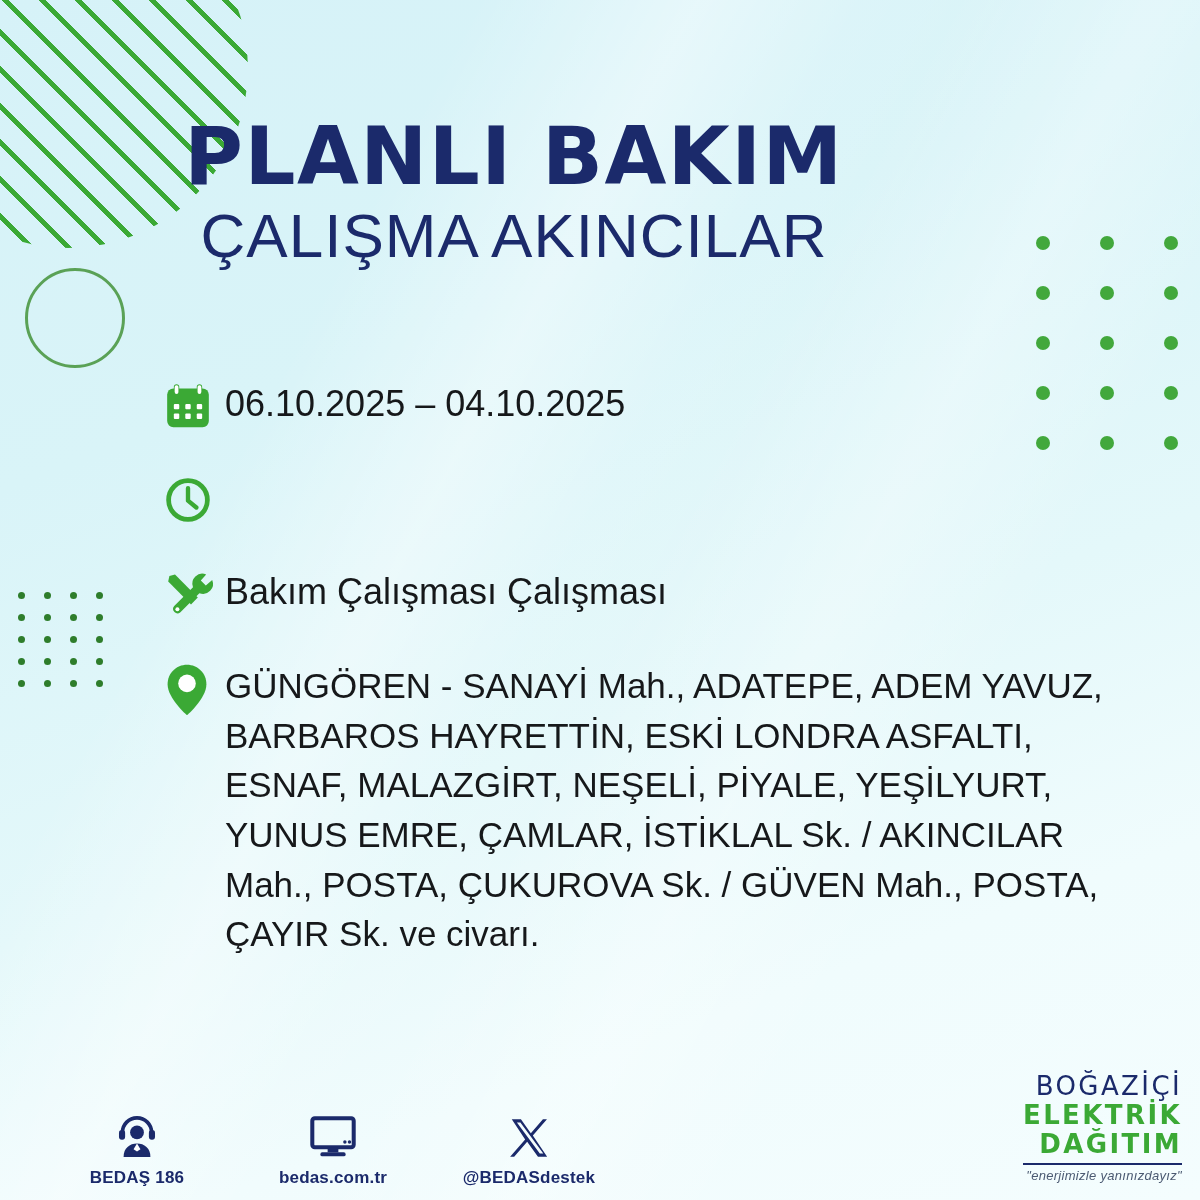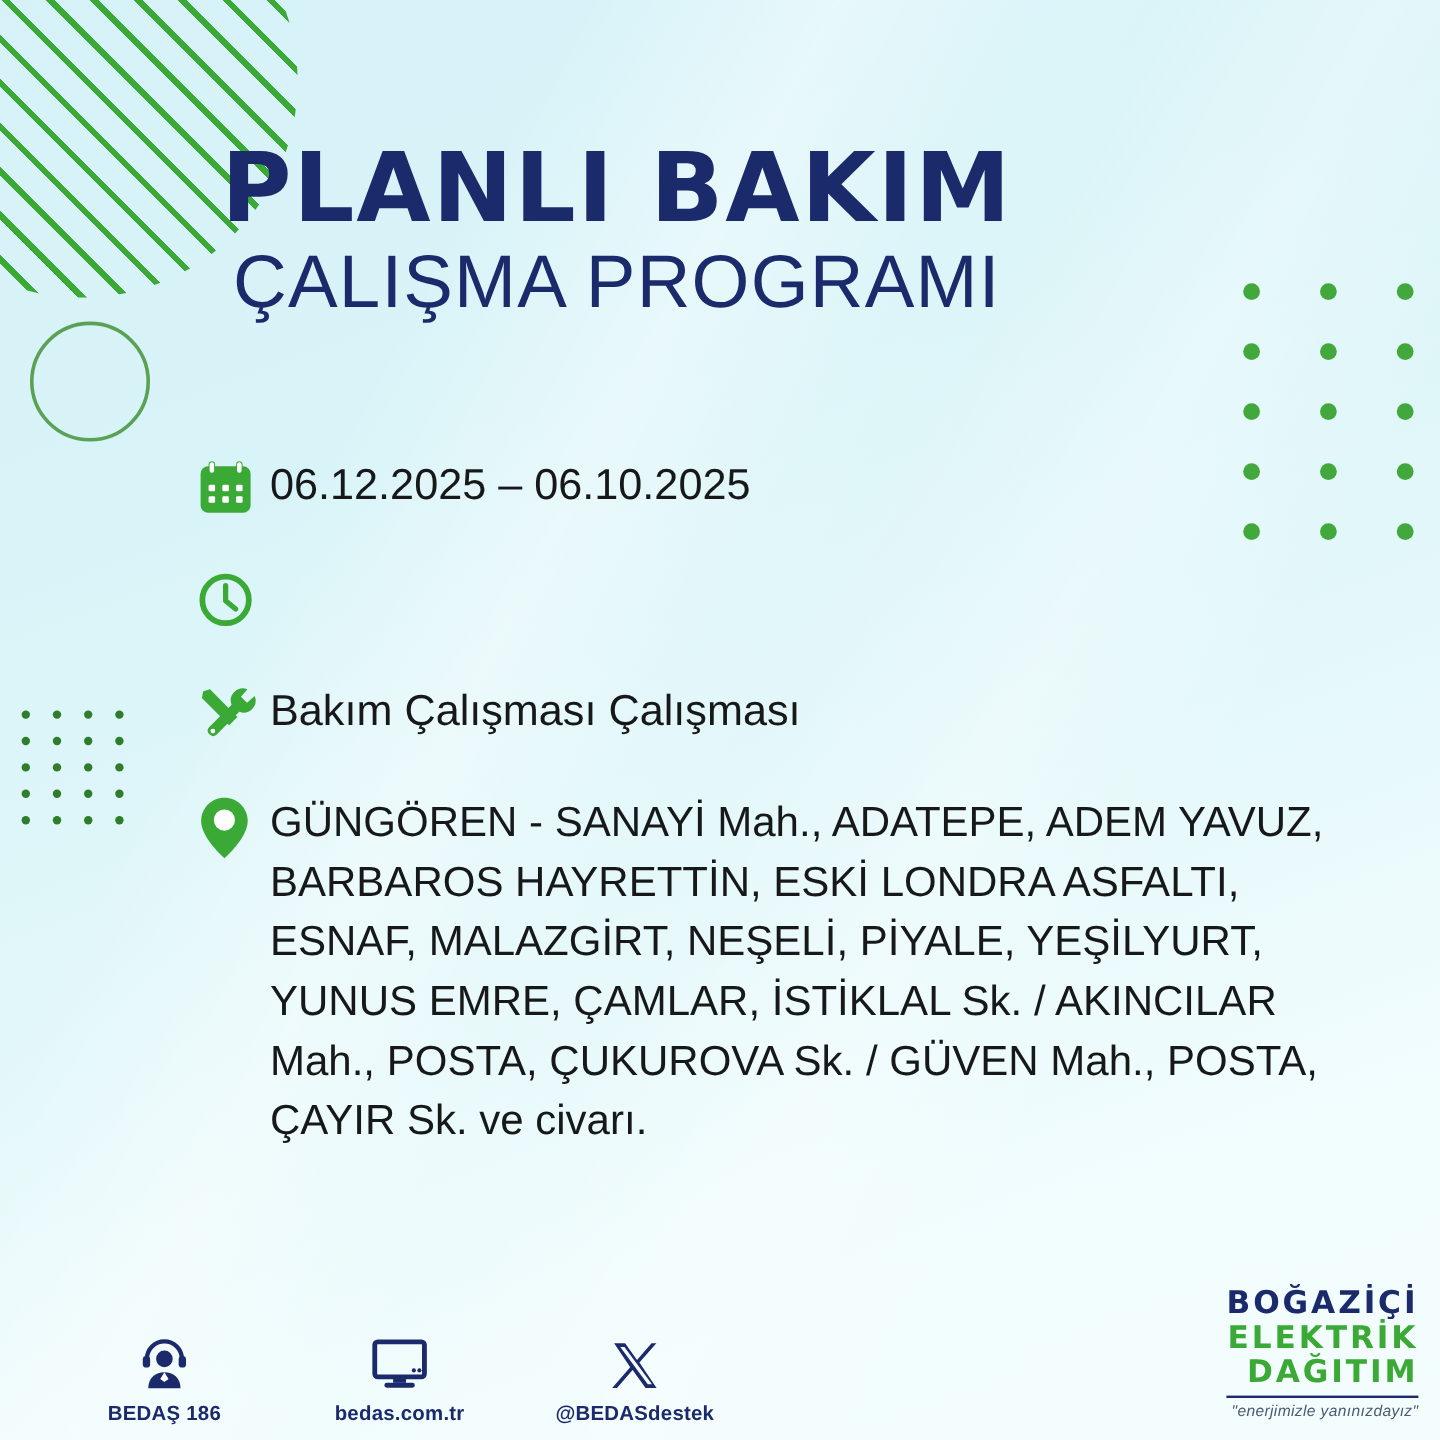--- a/index.html
+++ b/index.html
@@ -203,21 +203,21 @@
 
   .logo {
     position: absolute;
     right: 18px;
     bottom: 18px;
     text-align: right;
     line-height: 1.0;
   }
   .logo .l1 {
     font-size: 26px;
-    font-weight: 700;
+    font-weight: 400;
     letter-spacing: 2.4px;
     color: #1b2a6b;
     font-family: "DejaVu Sans", sans-serif;
   }
   .logo .l2, .logo .l3 {
     font-size: 26px;
     font-weight: 700;
     letter-spacing: 2.4px;
     color: #3ba935;
     font-family: "DejaVu Sans", sans-serif;
@@ -287,42 +287,42 @@
     <span class="dot"></span>
       <span class="dot"></span>
       <span class="dot"></span>
     <span class="dot"></span>
       <span class="dot"></span>
       <span class="dot"></span>
   </div>
 
   <div class="title-block">
     <div class="title-main">PLANLI BAKIM</div>
-    <div class="title-sub">ÇALIŞMA PROGRAMI</div>
+    <div class="title-sub">ÇALIŞMA AKINCILAR</div>
   </div>
 
   <div class="info">
 
     <div class="row" id="row-date">
       <div class="ico">
         <svg width="50" height="50" viewBox="0 0 24 24" aria-hidden="true">
           <rect x="5.2" y="1.6" width="2.6" height="5" rx="1.3" fill="#3ba935"></rect>
           <rect x="16.2" y="1.6" width="2.6" height="5" rx="1.3" fill="#3ba935"></rect>
           <rect x="2" y="3.6" width="20" height="18.6" rx="3" fill="#3ba935"></rect>
           <rect x="5.2" y="11" width="2.6" height="2.6" rx="0.5" fill="#ffffff"></rect>
           <rect x="10.7" y="11" width="2.6" height="2.6" rx="0.5" fill="#ffffff"></rect>
           <rect x="16.2" y="11" width="2.6" height="2.6" rx="0.5" fill="#ffffff"></rect>
           <rect x="5.2" y="15.6" width="2.6" height="2.6" rx="0.5" fill="#ffffff"></rect>
           <rect x="10.7" y="15.6" width="2.6" height="2.6" rx="0.5" fill="#ffffff"></rect>
           <rect x="16.2" y="15.6" width="2.6" height="2.6" rx="0.5" fill="#ffffff"></rect>
           <rect x="5.6" y="2" width="1.8" height="4.2" rx="0.9" fill="#ffffff"></rect>
           <rect x="16.6" y="2" width="1.8" height="4.2" rx="0.9" fill="#ffffff"></rect>
         </svg>
       </div>
-      <div class="txt">06.12.2025 – 06.10.2025</div>
+      <div class="txt">06.10.2025 – 04.10.2025</div>
     </div>
 
     <div class="row" id="row-time">
       <div class="ico">
         <svg width="50" height="50" viewBox="0 0 24 24" aria-hidden="true">
           <circle cx="12" cy="12" r="9.3" fill="none" stroke="#3ba935" stroke-width="2.3"></circle>
           <path d="M12 6.3 V12.3 L16 15.6" fill="none" stroke="#3ba935" stroke-width="2.1" stroke-linecap="round" stroke-linejoin="round"></path>
         </svg>
       </div>
     </div>

